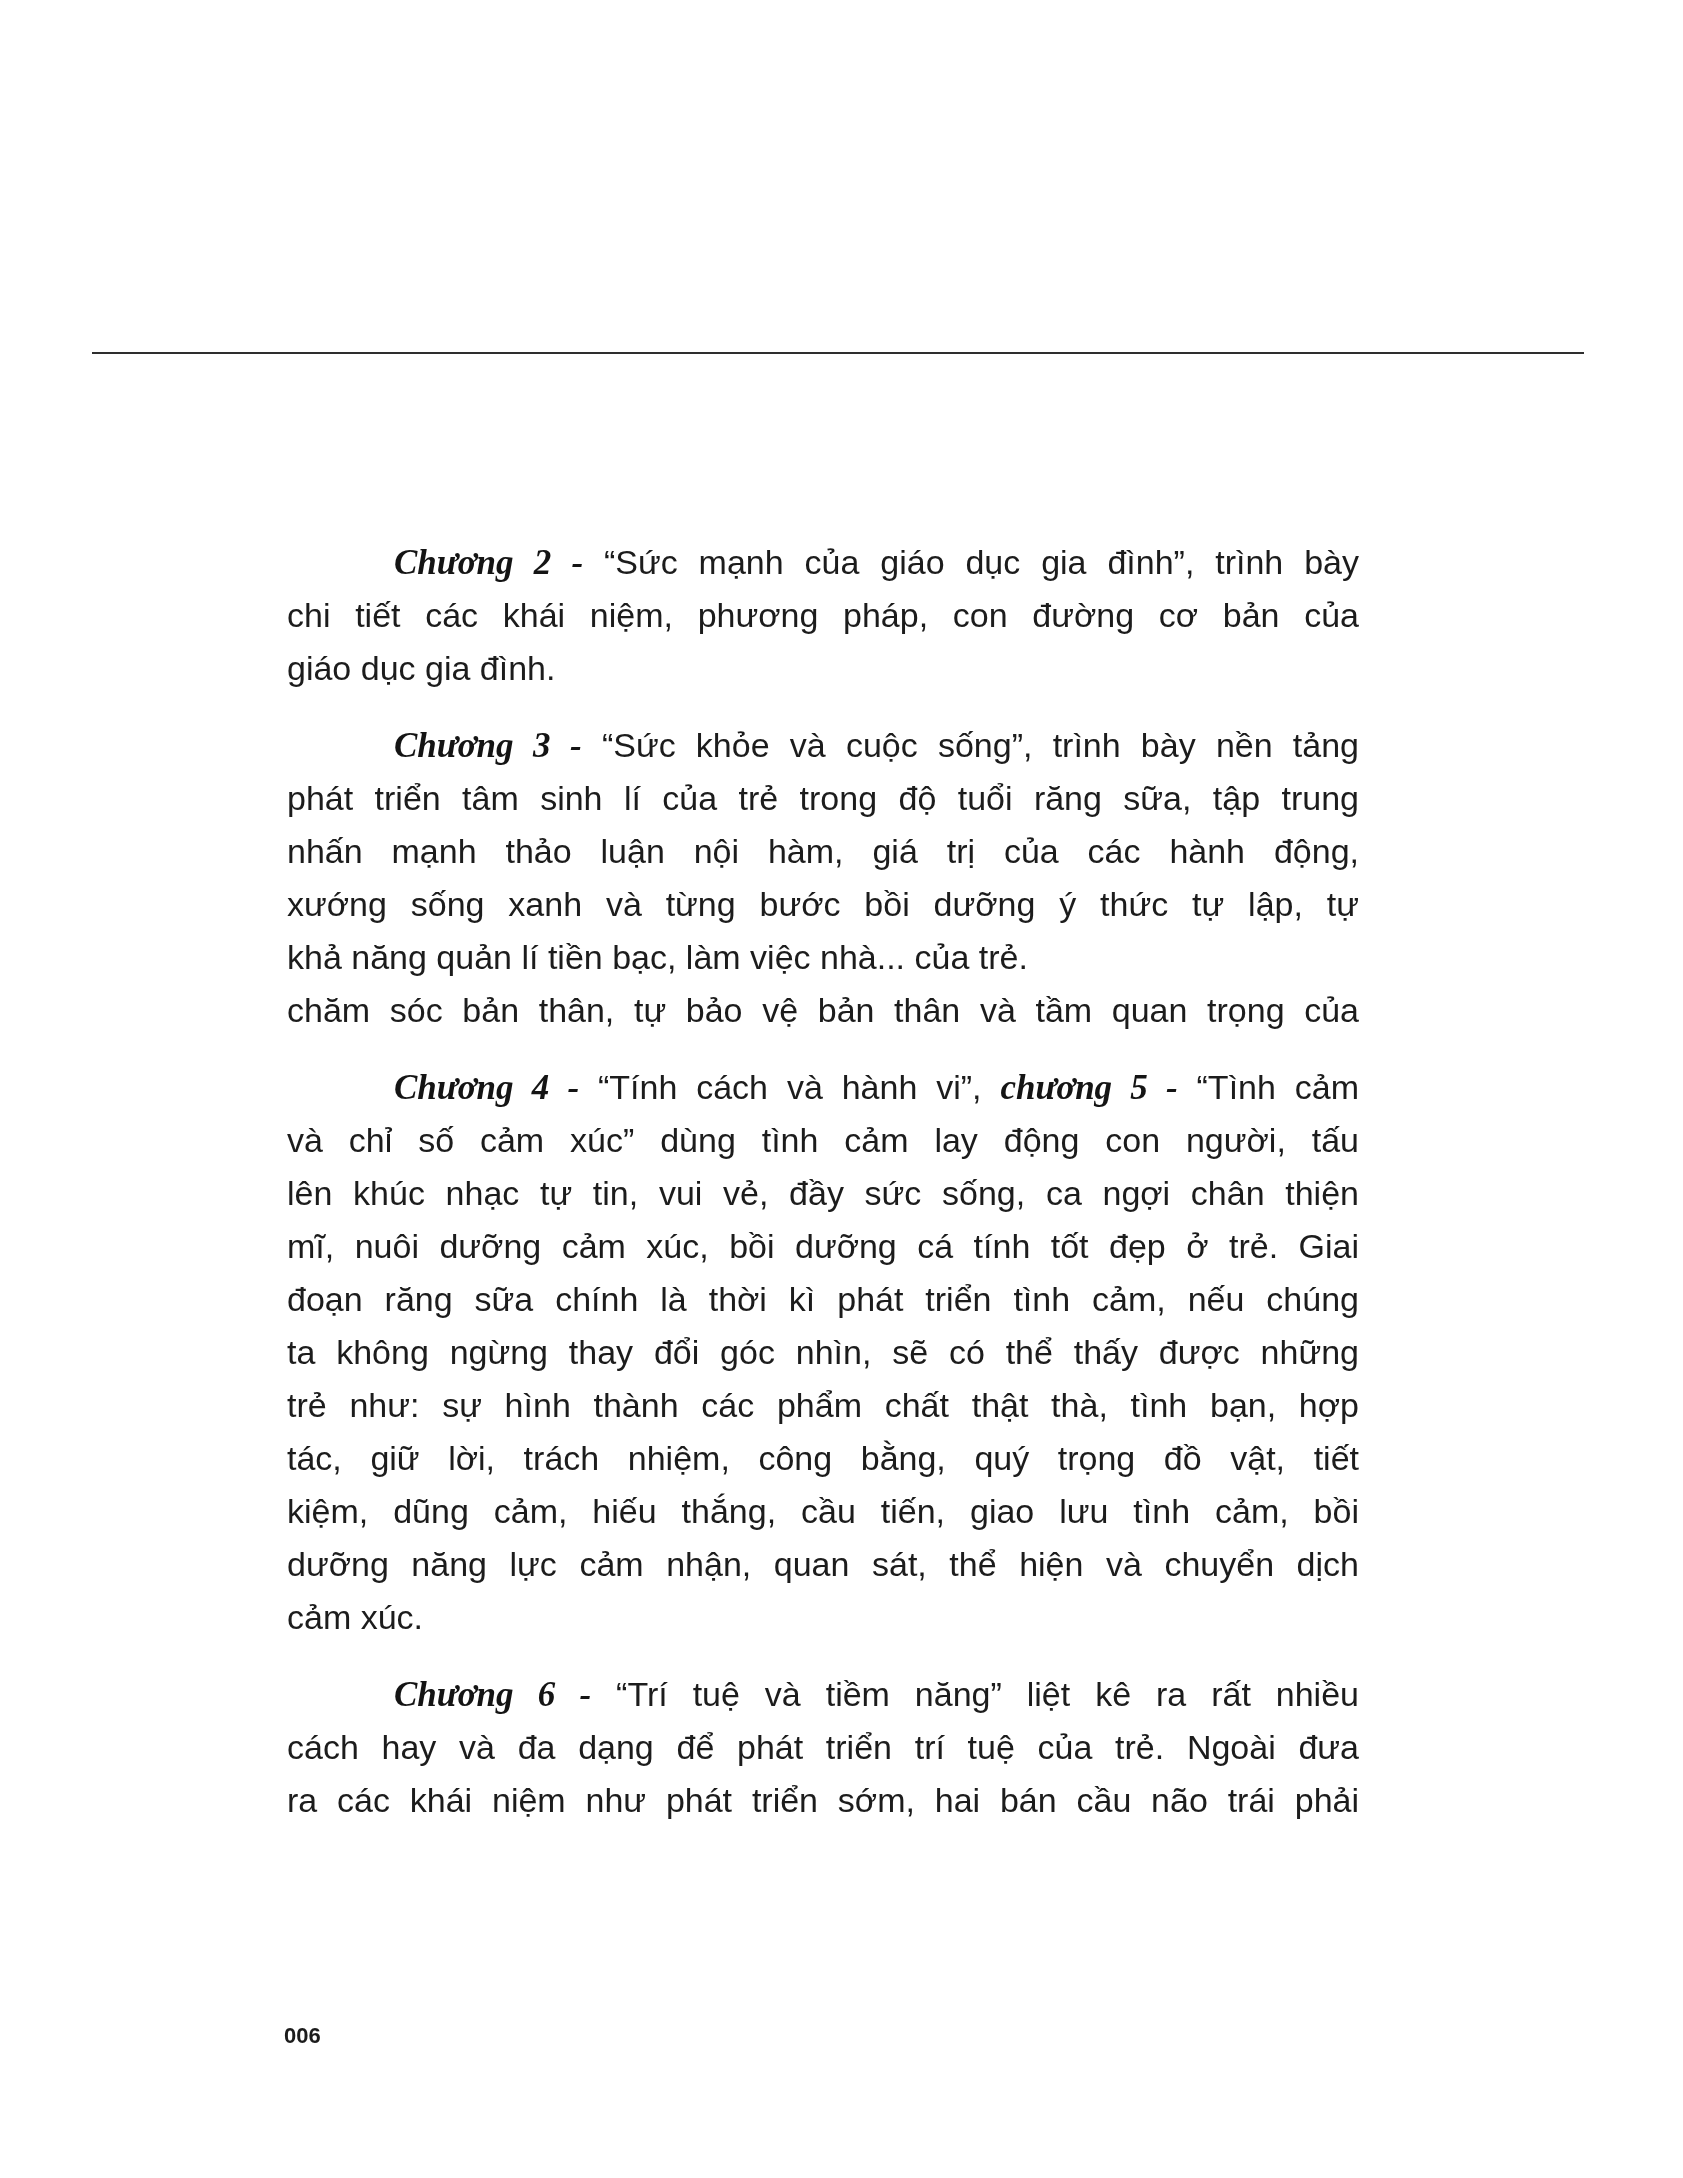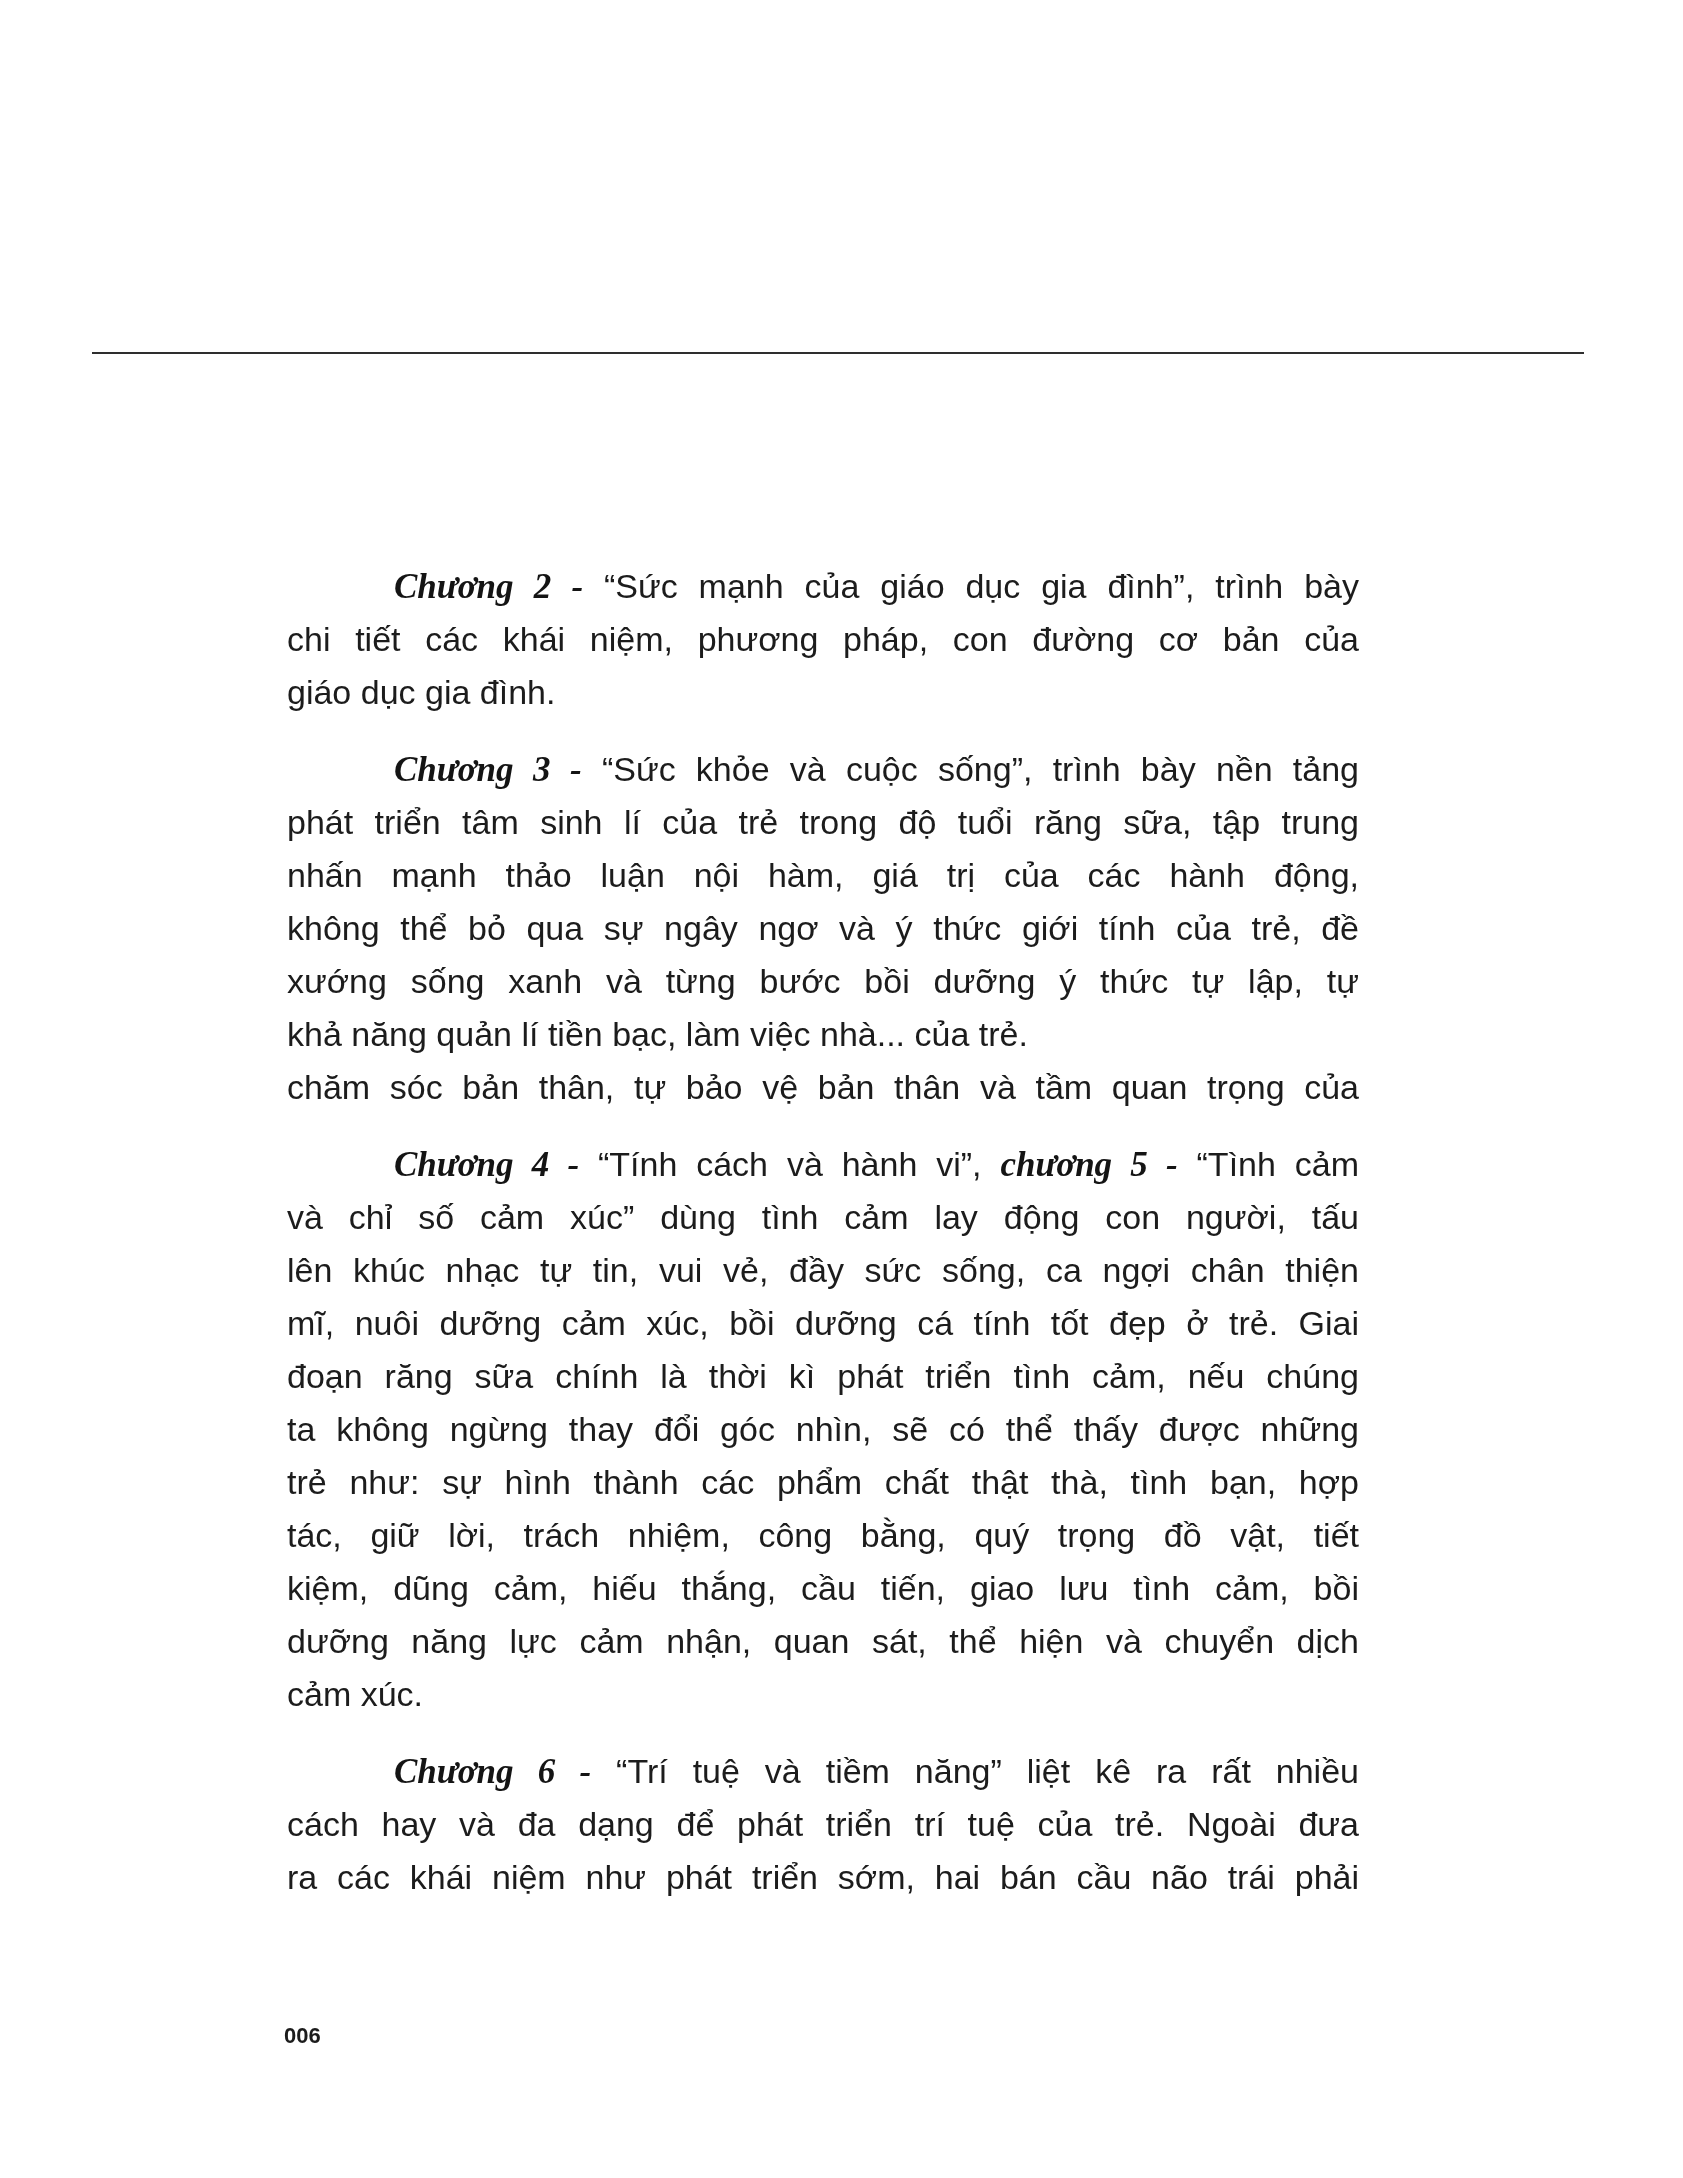--- a/index.html
+++ b/index.html
@@ -19,21 +19,21 @@
       position: absolute;
       left: 92px;
       top: 352px;
       width: 1492px;
       height: 2px;
       background: #2e2e2e;
     }
     .text-column {
       position: absolute;
       left: 287px;
-      top: 560px;
+      top: 536px;
       width: 1072px;
     }
     .paragraph {
       margin: 0 0 24px 0;
       padding: 0;
     }
     .line {
       display: block;
       height: 53px;
       line-height: 53px;
@@ -79,21 +79,20 @@
   <p class="paragraph">
     <span class="line indent"><span class="chapter-label">Chương 2 -</span><span> “Sức mạnh của giáo dục gia đình”, trình bày</span></span>
     <span class="line">chi tiết các khái niệm, phương pháp, con đường cơ bản của</span>
     <span class="line last">giáo dục gia đình.</span>
   </p>
 
   <p class="paragraph">
     <span class="line indent"><span class="chapter-label">Chương 3 -</span><span> “Sức khỏe và cuộc sống”, trình bày nền tảng</span></span>
     <span class="line">phát triển tâm sinh lí của trẻ trong độ tuổi răng sữa, tập trung</span>
     <span class="line">nhấn mạnh thảo luận nội hàm, giá trị của các hành động,</span>
-    <span class="line">không thể bỏ qua sự ngây ngơ và ý thức giới tính của trẻ, đề</span>
     <span class="line">xướng sống xanh và từng bước bồi dưỡng ý thức tự lập, tự</span>
     <span class="line last">khả năng quản lí tiền bạc, làm việc nhà... của trẻ.</span>
     <span class="line">chăm sóc bản thân, tự bảo vệ bản thân và tầm quan trọng của</span>
   </p>
 
   <p class="paragraph">
     <span class="line indent"><span class="chapter-label">Chương 4 -</span><span> “Tính cách và hành vi”, </span><span class="chapter-label">chương 5 -</span><span> “Tình cảm</span></span>
     <span class="line">và chỉ số cảm xúc” dùng tình cảm lay động con người, tấu</span>
     <span class="line">lên khúc nhạc tự tin, vui vẻ, đầy sức sống, ca ngợi chân thiện</span>
     <span class="line">mĩ, nuôi dưỡng cảm xúc, bồi dưỡng cá tính tốt đẹp ở trẻ. Giai</span>

